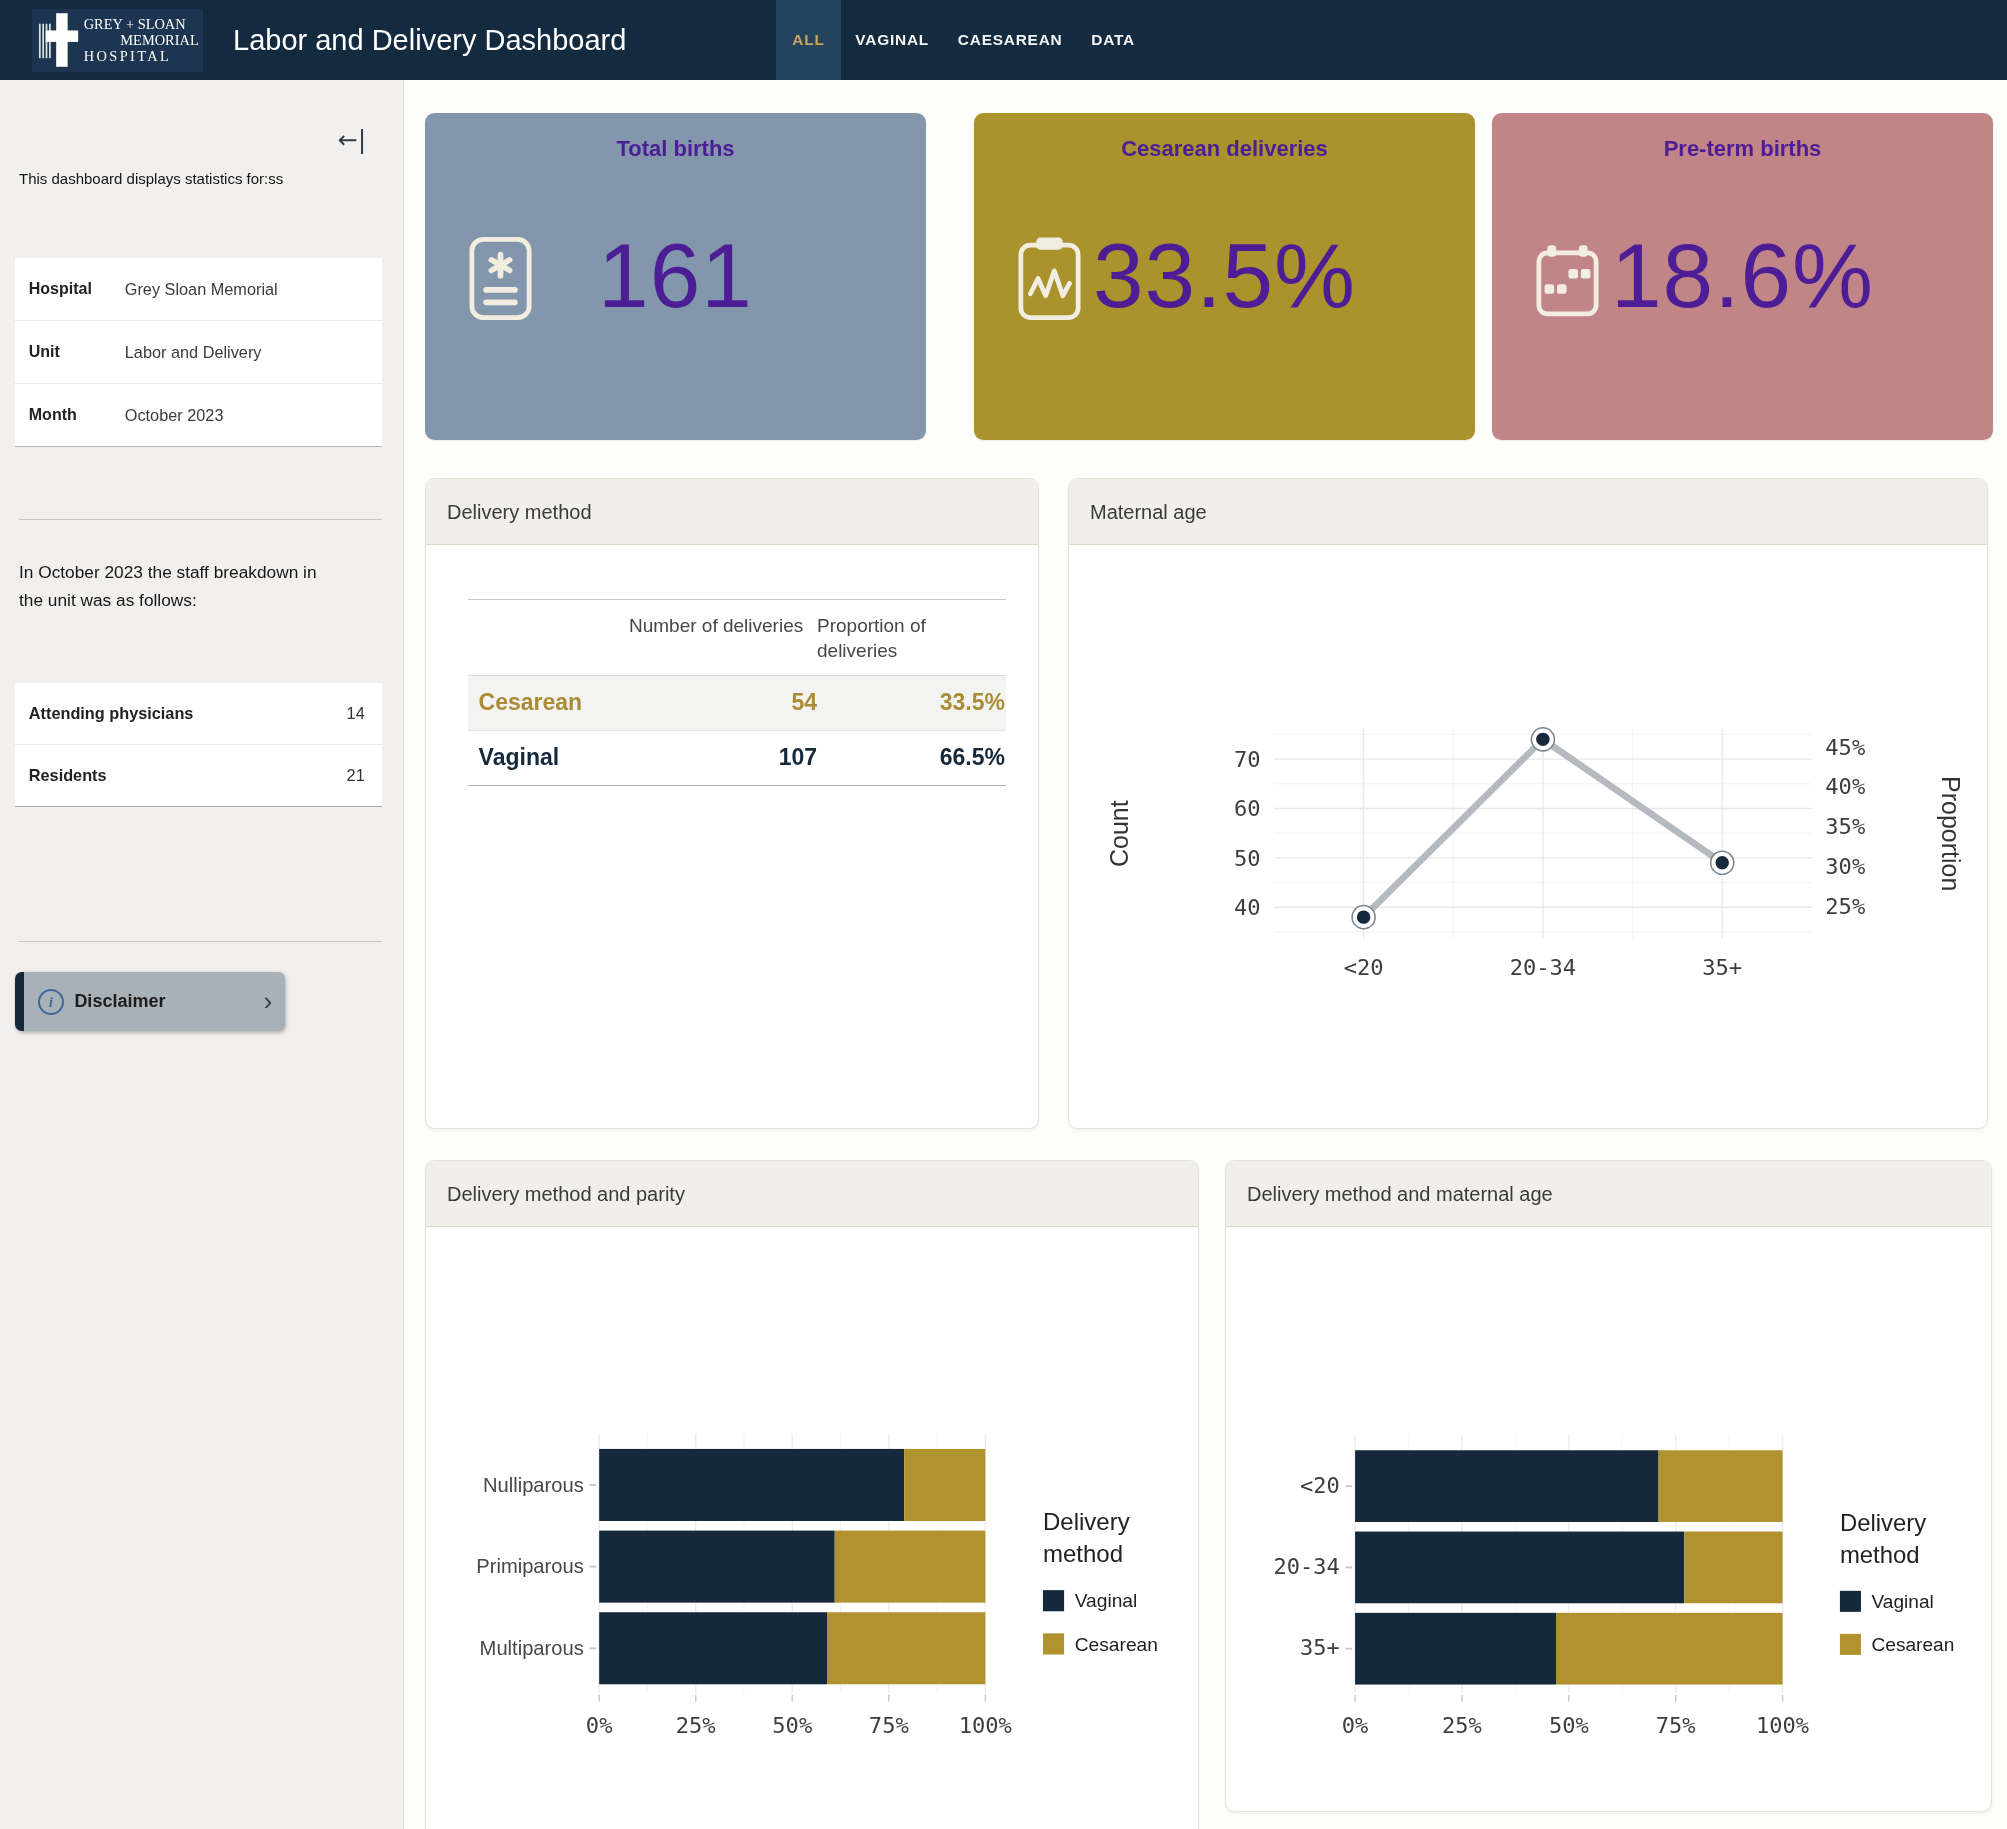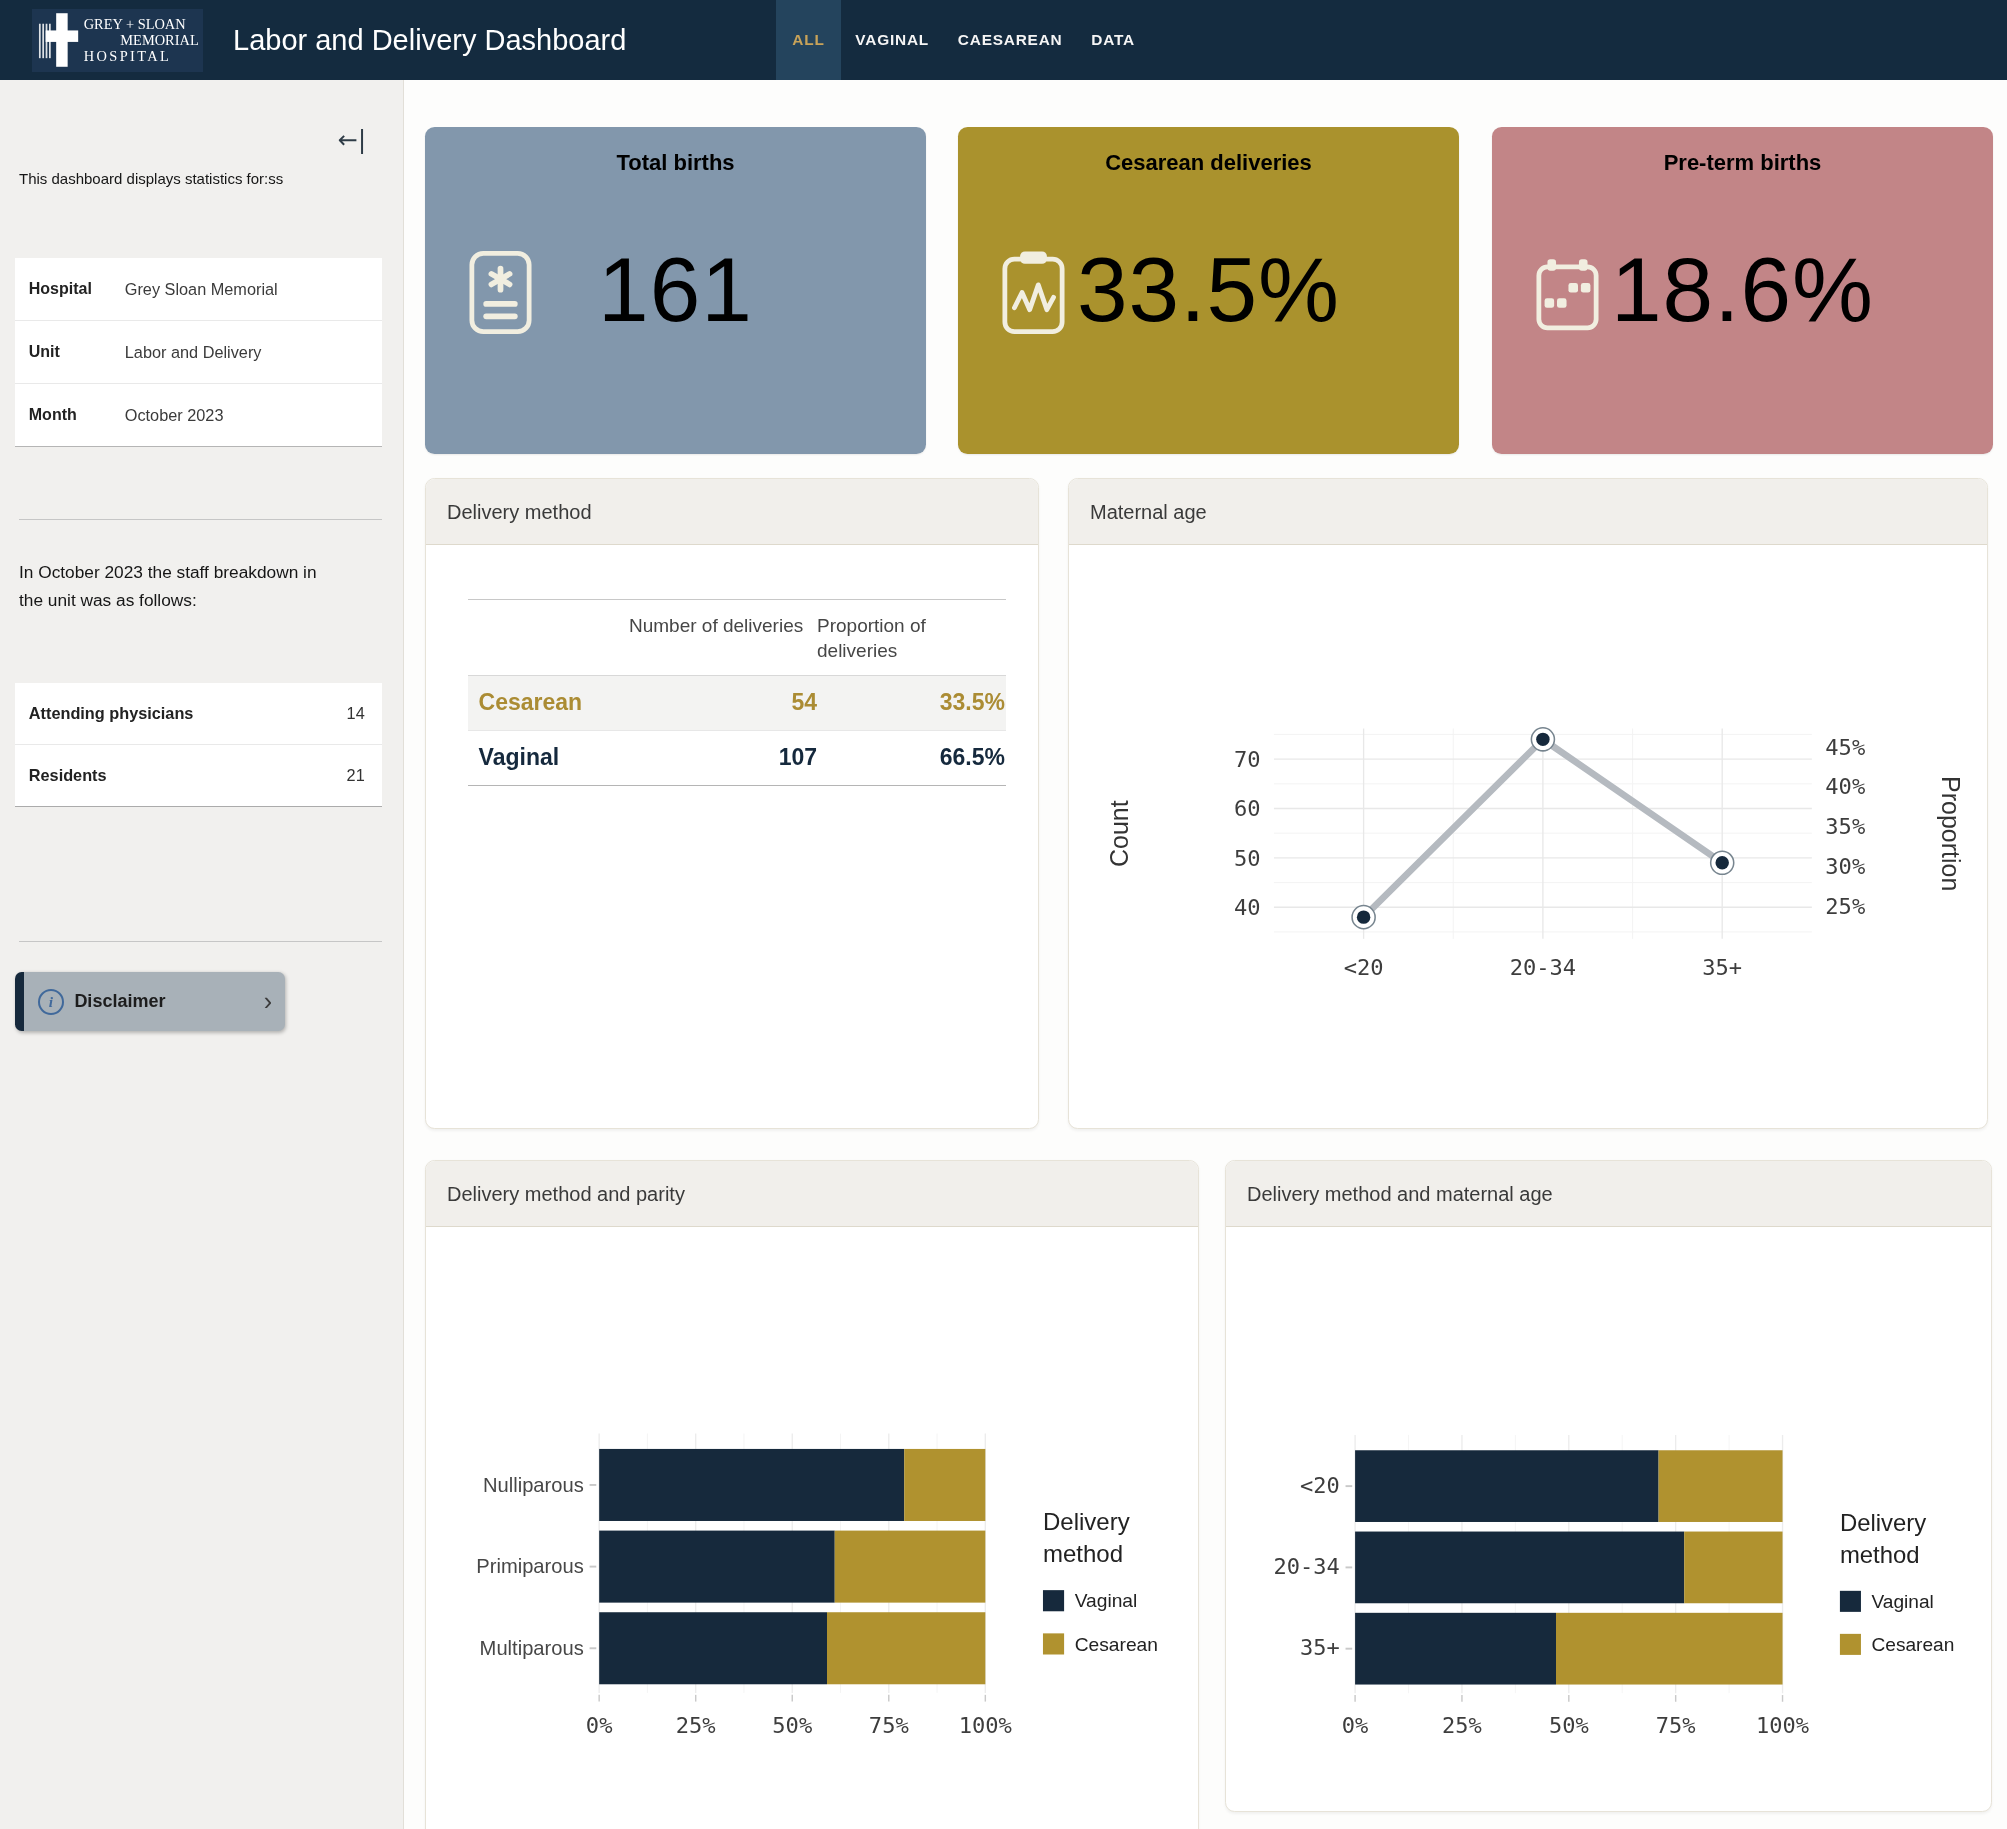--- a/index.html
+++ b/index.html
@@ -36,21 +36,21 @@
   .staff-label { flex:1; font-weight:bold; font-size:16.3px; color:#222; }
   .staff-value { font-size:16.3px; color:#333; }
   .disclaimer-btn { position:absolute; top:892px; left:15.4px; width:270px; height:59px; background:#a8b1b8; border:none; border-left:9.6px solid #16293c; border-radius:6.7px; box-shadow:1px 1.9px 3.8px rgba(0,0,0,0.25); display:flex; align-items:center; padding:0 13.4px; cursor:pointer; }
   .info-icon { width:26px; height:26px; border:2.4px solid #40699b; border-radius:50%; color:#40699b; font-family:"Liberation Serif",serif; font-style:italic; font-weight:bold; font-size:15.4px; line-height:21px; text-align:center; flex:0 0 auto; }
   .disclaimer-label { margin-left:10.6px; font-size:18px; font-weight:bold; color:#1d1d1d; }
   .disclaimer-chevron { margin-left:auto; font-size:25px; color:#3c3c3c; line-height:1; }
 
   
   .main { position:absolute; left:404px; top:80px; right:0; bottom:0; background:#fdfdfc; }
 
-  .card { position:absolute; top:47px; width:501px; height:327px; border-radius:9.6px; color:#000000; box-shadow:0 1px 1.9px rgba(0,0,0,0.08); }
+  .card { position:absolute; top:33px; width:501px; height:327px; border-radius:9.6px; color:#4c1d95; box-shadow:0 1px 1.9px rgba(0,0,0,0.08); }
   .card.c1 { left:21px; } .card.c2 { left:554px; } .card.c3 { left:1088px; }
   .card-title { position:absolute; top:23px; left:0; right:0; text-align:center; font-size:22px; font-weight:bold; }
   .card-icon { position:absolute; left:44px; top:123px; width:63px; height:85px; }
   .card-icon.cal { top:131px; height:73px; }
   .card-value { position:absolute; left:0; right:0; top:96px; height:134px; line-height:134px; text-align:center; font-size:91px; font-weight:400; letter-spacing:1px; }
 
   .panel { position:absolute; background:#ffffff; border:1px solid #e7e3d8; border-radius:9.6px; box-shadow:0 1.9px 2.9px rgba(0,0,0,0.05); overflow:hidden; }
   .panel-header { height:66px; line-height:66px; background:#f1efeb; border-bottom:1px solid #ded9cc; padding-left:21px; font-size:20px; color:#3a3a3a; }
   .panel-body { position:absolute; top:67px; left:0; right:0; bottom:0; }
   .panel-dm     { left:21px;  top:398px;  width:614px; height:651px; }
@@ -161,21 +161,21 @@
         <line x1="33" y1="19" x2="33" y2="41" stroke-width="6"></line>
         <line x1="23.5" y1="24.5" x2="42.5" y2="35.5" stroke-width="6"></line>
         <line x1="42.5" y1="24.5" x2="23.5" y2="35.5" stroke-width="6"></line>
         <line x1="18" y1="56" x2="48" y2="56" stroke-width="6"></line>
         <line x1="18" y1="69" x2="48" y2="69" stroke-width="6"></line>
       </g>
     </svg>
     <div class="card-value">161</div>
   </section>
 
-  <section class="card c2" style="background: rgb(170, 146, 45);">
+  <section class="card c2" style="background: rgb(170, 146, 45); margin-left: 16px;">
     <div class="card-title">Cesarean deliveries</div>
     <svg class="card-icon" viewBox="0 0 66 88">
       <g fill="none" stroke="#f1eee0" stroke-linecap="round" stroke-linejoin="round">
         <rect x="3" y="9" width="60" height="76" rx="10" stroke-width="5"></rect>
         <rect x="19" y="1" width="28" height="13" rx="5" fill="#f1eee0" stroke="none"></rect>
         <polyline points="13,60 21,44 29,62 38,36 47,62 54,49" stroke-width="5"></polyline>
       </g>
     </svg>
     <div class="card-value">33.5%</div>
   </section>

